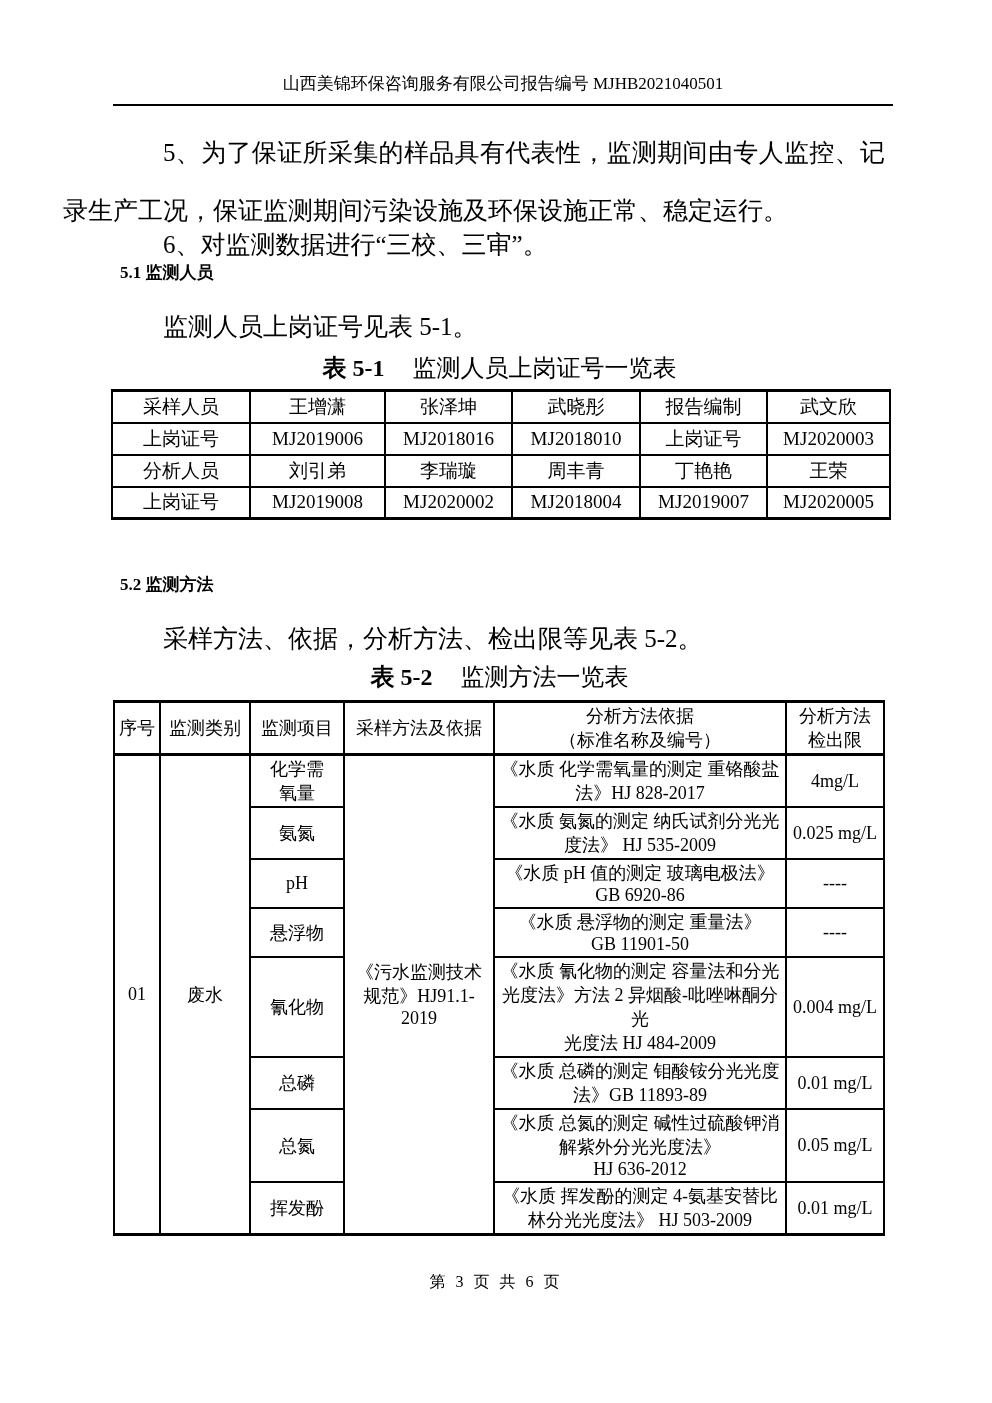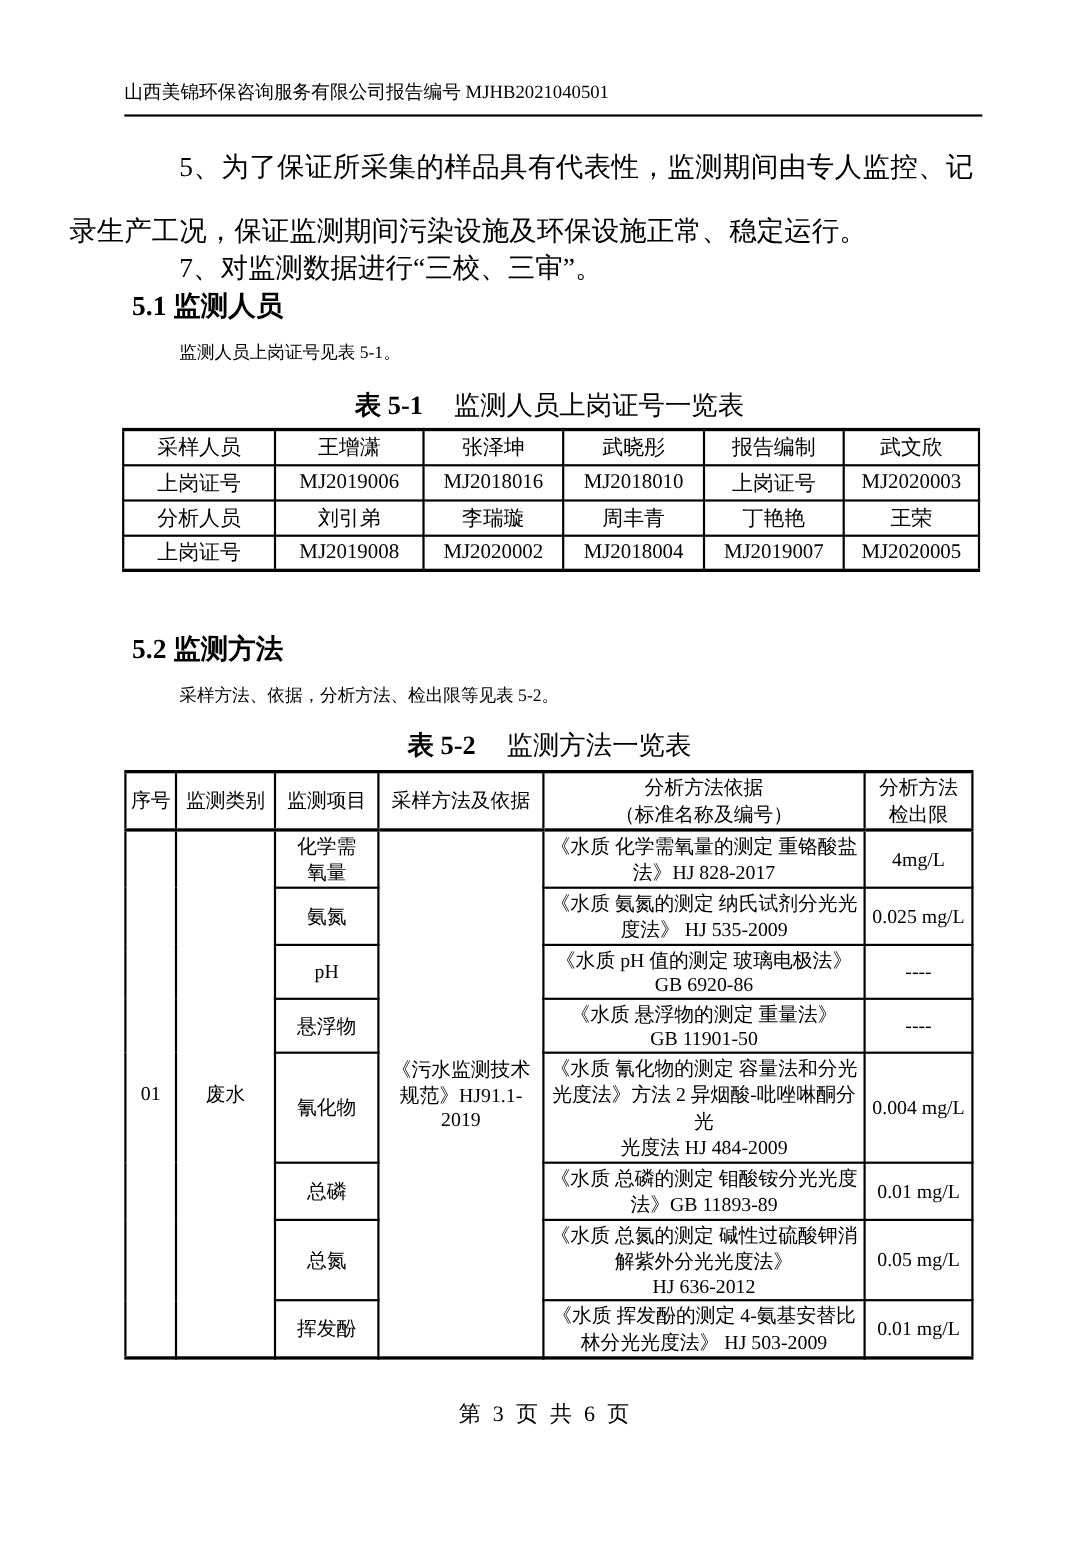--- a/index.html
+++ b/index.html
@@ -8,37 +8,37 @@
     width:992px; height:1403px;
     margin:0 auto;
     background:#ffffff;
     font-family:"Liberation Serif","DejaVu Serif",serif;
     color:#000;
     overflow:hidden;
   }
   
   .doc-header {
     position:absolute; top:72px; left:113px; width:780px;
-    display:flex; justify-content:flex-start; align-items:flex-end;
+    display:flex; justify-content:center; align-items:flex-end;
     font-size:17px; padding-bottom:9px;
     border-bottom:2.5px solid #000;
   }
   
   .para {
     position:absolute; left:63px; width:822px;
     font-size:25px; line-height:58px;
     text-align:justify; text-indent:100px;
   }
   .heading {
     position:absolute; left:120px;
-    font-size:25px; font-weight:bold;
+    font-size:17px; font-weight:bold;
   }
   .intro {
     position:absolute; left:163px;
-    font-size:16px;
+    font-size:25px;
   }
   .caption {
     position:absolute; left:113px; width:773px;
     text-align:center; font-size:24px;
   }
   .caption .cap-no { font-weight:bold; margin-right:28px; }
   
   table {
     position:absolute;
     border-collapse:collapse;
@@ -54,35 +54,35 @@
   }
   .tbl1 { left:111px; top:389px; width:778px; font-size:19px; }
   .tbl1 tr { height:32px; }
   .tbl1 { border-top:3.5px solid #000; border-bottom:3.5px solid #000; }
   .tbl2 { left:113px; top:700px; width:770px; font-size:18px;border-radius:20px; }
   .tbl2 { border-top:3.5px solid #000; border-bottom:3.5px solid #000; }
   .tbl2 thead th { border-bottom:3px solid #000; }
   
   .doc-footer {
     position:absolute; top:1272px; left:0; width:100%;
-    text-align:center; font-size:20px; letter-spacing:3px;
+    text-align:center; font-size:16px; letter-spacing:3px;
   }
 </style>
 </head>
 <body>
 
 <div class="page">
 
   <div class="doc-header">
     <span>山西美锦环保咨询服务有限公司</span>
     <span>报告编号 MJHB2021040501</span>
   </div>
 
   <div class="para" style="top:124px;">5、为了保证所采集的样品具有代表性，监测期间由专人监控、记录生产工况，保证监测期间污染设施及环保设施正常、稳定运行。</div>
-  <div class="para" style="top:216px;">7、对监测数据进行“三校、三审”。</div>
+  <div class="para" style="top:216px;">6、对监测数据进行“三校、三审”。</div>
 
   <div class="heading" style="top:261px;">5.1 监测人员</div>
   <div class="intro" style="top:310px;">监测人员上岗证号见表 5-1。</div>
 
   <div class="caption" style="top:352px;">
     <span class="cap-no">表 5-1</span><span>监测人员上岗证号一览表</span>
   </div>
 
   <table class="tbl1">
     <colgroup>

